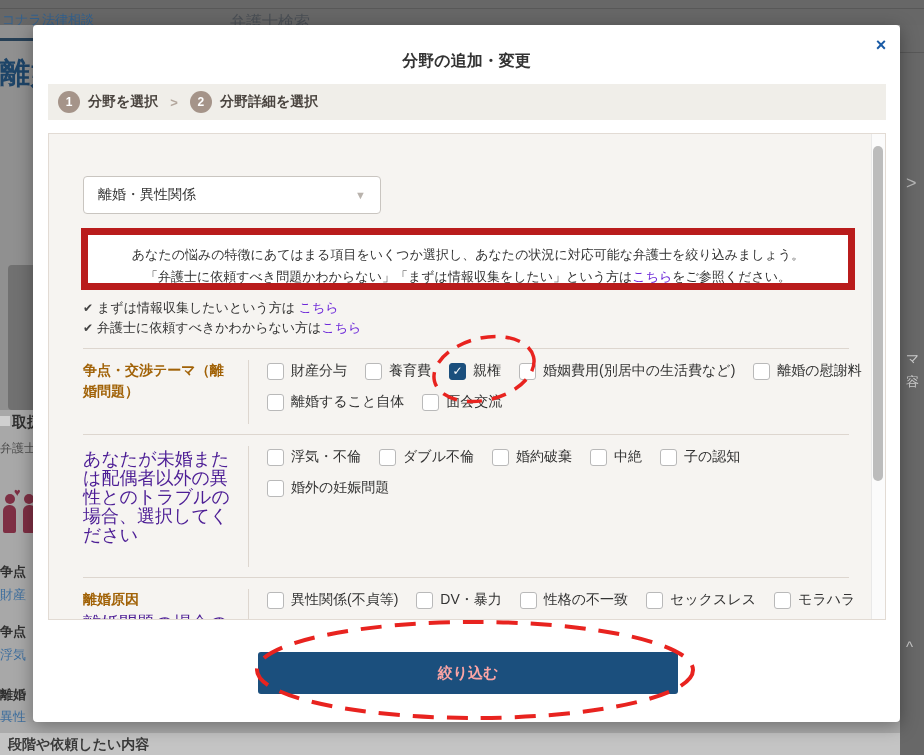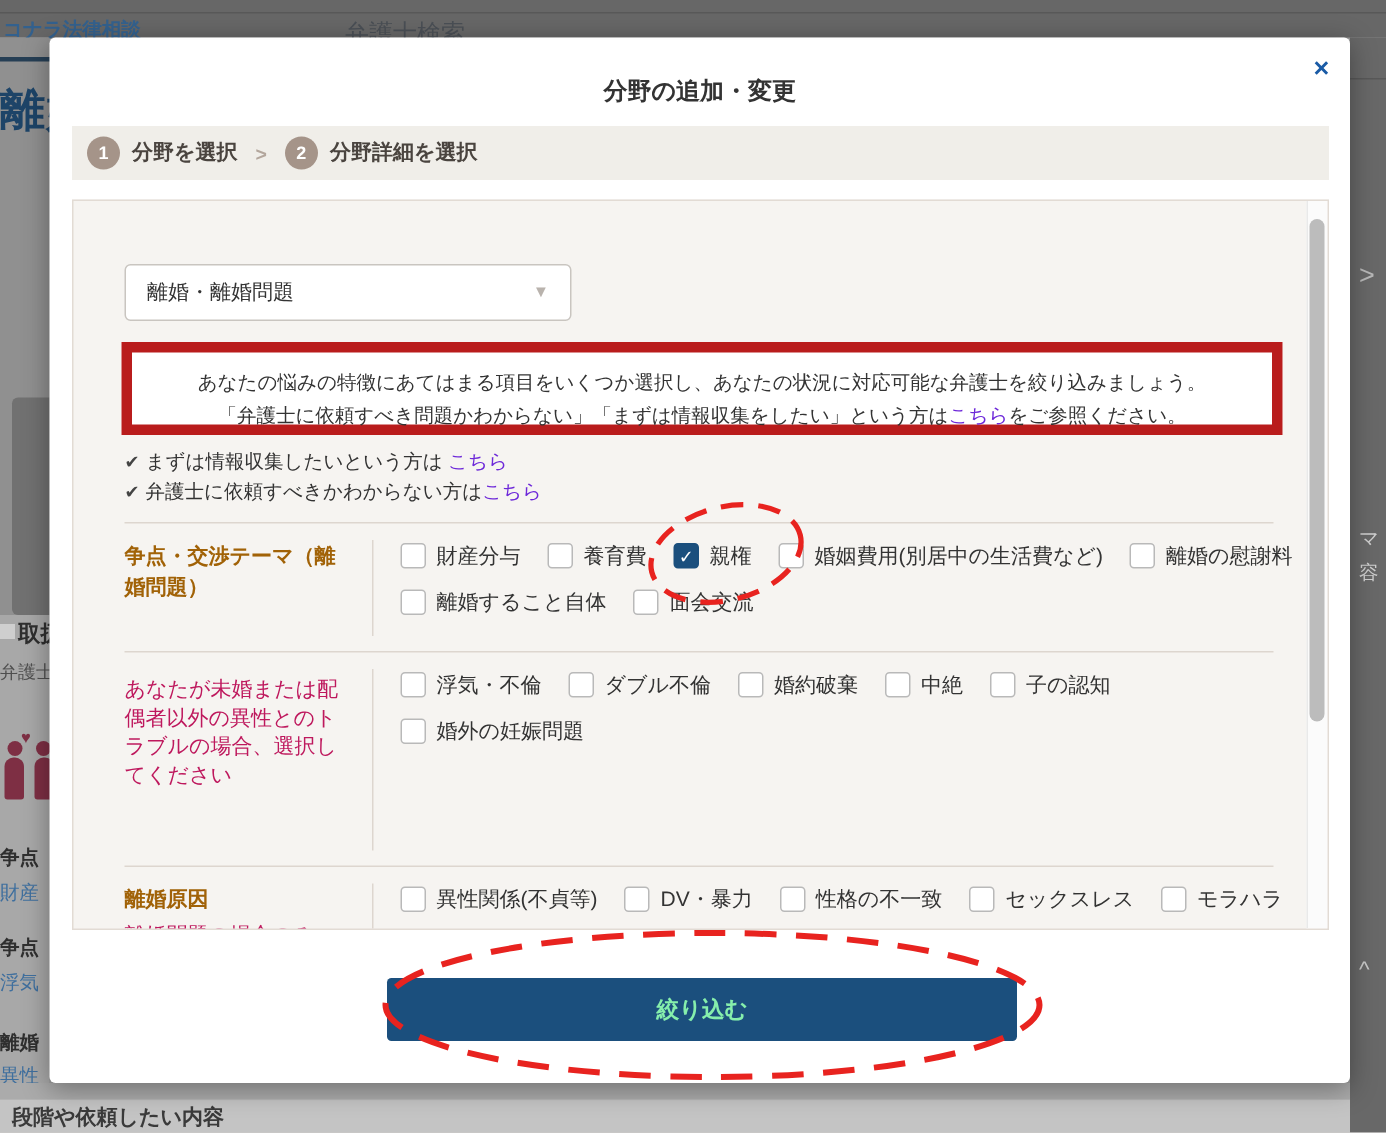--- a/index.html
+++ b/index.html
@@ -2,21 +2,21 @@
 <html><head>
 <meta charset="utf-8">
 <style>
   * { margin:0; padding:0; box-sizing:border-box; }
   html,body { width:924px; height:755px; }
   body { font-family:"Liberation Sans","DejaVu Sans",sans-serif; background:#9d9d9d; position:relative; overflow:hidden; }
 
   
   .bg-topbar { position:absolute; left:0; top:0; width:924px; height:25px; background:#676767; z-index:1; }
   .bg-topbar .line { position:absolute; left:0; top:8px; width:100%; height:1px; background:#585858; }
-  .bg-brand { position:absolute; left:2px; top:11px; font-size:13px; font-weight:bold; color:#33618e; white-space:nowrap; }
+  .bg-brand { position:absolute; left:2px; top:11px; font-size:13px; font-weight:normal; color:#33618e; white-space:nowrap; }
   .bg-topnav { position:absolute; left:230px; top:12px; font-size:16px; color:#4a4f55; white-space:nowrap; }
   .bg-leftcol { position:absolute; left:0; top:25px; width:33px; height:697px; background:#909090; z-index:1; overflow:visible; }
   .bg-leftcol .lower { position:absolute; left:0; top:385px; width:33px; height:312px; background:#a8a8a8; }
   .bg-underline { position:absolute; left:0; top:13px; width:95px; height:3px; background:#263f55; }
   .bg-heading { position:absolute; left:0; top:28px; font-size:30px; font-weight:bold; color:#1d4468; white-space:nowrap; letter-spacing:1px; }
   .bg-card { position:absolute; left:8px; top:240px; width:25px; height:145px; background:#717171; border-radius:4px 0 0 4px; }
   .bg-takatsu-ico { position:absolute; left:0; top:391px; width:10px; height:10px; background:#cfcfcf; }
   .bg-takatsu { position:absolute; left:12px; top:388px; font-size:15px; font-weight:bold; color:#2f2f2f; white-space:nowrap; }
   .bg-bengoshi { position:absolute; left:0; top:415px; font-size:12px; color:#4f4f4f; white-space:nowrap; }
   .frag { position:absolute; left:0; font-size:13px; white-space:nowrap; }
@@ -58,29 +58,29 @@
   .qlinks { position:absolute; left:34px; top:164px; font-size:13px; color:#333; line-height:20px; }
   .qlink .chk { margin-right:4px; color:#444; font-size:12px; }
 
   .sections { position:absolute; left:34px; top:214px; width:766px; }
   .section { display:flex; border-top:1px solid #ddd6cf; padding:11px 0 10px 0; }
   .section:nth-child(1) { min-height:72px; }
   .section:nth-child(2) { min-height:143px; }
   .section:nth-child(3) { min-height:95px; }
   .sec-label { width:166px; padding-right:14px; border-right:1px solid #ddd6cf; flex-shrink:0; }
   .sec-title { font-size:14px; font-weight:bold; color:#a16207; line-height:21px; }
-  .sec-helper { font-size:14px; color:#be185d; line-height:19px; margin-top:4px; }
+  .sec-helper { font-size:18px; color:#4c1d95; line-height:19px; margin-top:4px; }
   .sec-body { flex:1; padding-left:18px; padding-top:2px; }
   .cb-row { display:flex; align-items:center; flex-wrap:nowrap; margin-bottom:13px; }
-  .cb { display:flex; margin-right:18px; cursor:pointer; white-space:nowrap; }
+  .cb { display:flex; align-items:center; margin-right:18px; cursor:pointer; white-space:nowrap; }
   .cb .box { width:17px; height:17px; background:#fff; border:1px solid #b9b9b9; border-radius:3px; margin-right:7px; display:flex; align-items:center; justify-content:center; font-size:12px; color:#fff; flex-shrink:0; }
   .cb.checked .box { background:#1b4f7d; border-color:#1b4f7d; }
   .cb .txt { font-size:14px; color:#333; }
 
-  .submit-btn { position:absolute; left:225px; top:627px; width:420px; height:42px; background:#1b4f7d; border:none; border-radius:3px; color:#86efac; font-size:15px; font-weight:bold; cursor:pointer; font-family:inherit; }
+  .submit-btn { position:absolute; left:225px; top:627px; width:420px; height:42px; background:#1b4f7d; border:none; border-radius:3px; color:#fca5a5; font-size:15px; font-weight:bold; cursor:pointer; font-family:inherit; }
 
   .annotation { position:absolute; z-index:20; pointer-events:none; }
   #anno1 { left:428px; top:332px; transform:rotate(-14deg); }
   #anno2 { left:252px; top:618px; }
 </style>
 </head>
 <body>
 
 <div class="bg-topbar">
   <div class="line"></div>
@@ -135,21 +135,21 @@
     </div>
     <span class="step-sep">&gt;</span>
     <div class="step">
       <span class="badge">2</span>
       <span class="stext">分野詳細を選択</span>
     </div>
   </div>
 
   <div class="panel">
     <div class="dropdown">
-      <span>離婚・離婚問題</span>
+      <span>離婚・異性関係</span>
       <span class="caret">▼</span>
     </div>
 
     <div class="notice">
       <div>あなたの悩みの特徴にあてはまる項目をいくつか選択し、あなたの状況に対応可能な弁護士を絞り込みましょう。</div>
       <div><span>「弁護士に依頼すべき問題かわからない」「まずは情報収集をしたい」という方は</span><a>こちら</a><span>をご参照ください。</span></div>
     </div>
 
     <div class="qlinks">
       <div class="qlink"><span class="chk">✔</span><span>まずは情報収集したいという方は </span><a>こちら</a></div>

